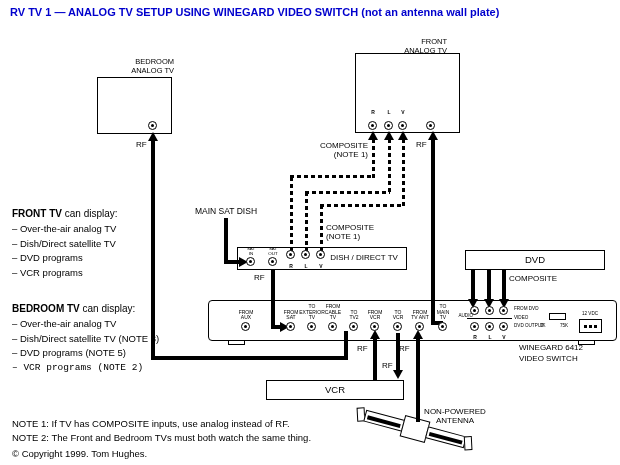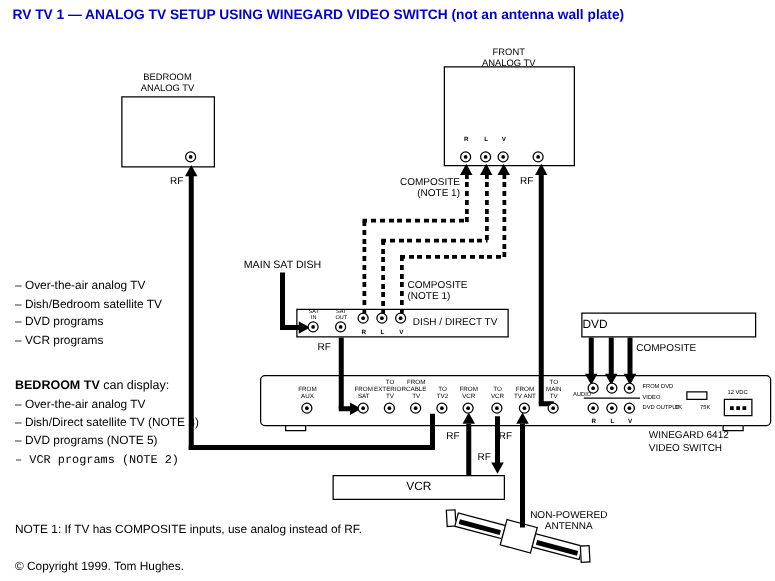--- a/index.html
+++ b/index.html
@@ -3,21 +3,21 @@
 <meta charset="utf-8">
 <style>
   html,body{margin:0;padding:0;background:#fff;}
   #canvas{position:relative;width:620px;height:465px;background:#fff;
     font-family:"Liberation Sans","DejaVu Sans",sans-serif;color:#000;overflow:hidden;}
   .abs{position:absolute;}
   .title{font-size:11px;font-weight:bold;white-space:nowrap;}
   .box{position:absolute;border:1px solid #000;background:#fff;box-sizing:border-box;}
   .switchbox{border:1.5px solid #000;border-radius:4px;}
   .lbl{position:absolute;font-size:8px;white-space:nowrap;line-height:1.15;}
-  .lbl2{position:absolute;font-size:7.5px;text-align:center;line-height:1.2;}
+  .lbl2{position:absolute;font-size:7.5px;text-align:right;line-height:1.2;}
   .tiny{font-size:5px;line-height:1.12;text-align:center;}
   .listitem{position:absolute;font-size:9.5px;white-space:nowrap;}
   .note{position:absolute;font-size:9.5px;white-space:nowrap;}
   .line{position:absolute;background:#000;}
   .dashv{position:absolute;width:3px;background:repeating-linear-gradient(#000 0 4px,transparent 4px 7px);}
   .dashh{position:absolute;height:3px;background:repeating-linear-gradient(90deg,#000 0 4px,transparent 4px 7px);}
   .arr-up{position:absolute;width:0;height:0;border-left:5px solid transparent;border-right:5px solid transparent;border-bottom:9px solid #000;}
   .arr-down{position:absolute;width:0;height:0;border-left:5px solid transparent;border-right:5px solid transparent;border-top:9px solid #000;}
   .arr-right{position:absolute;width:0;height:0;border-top:5px solid transparent;border-bottom:5px solid transparent;border-left:9px solid #000;}
   .conn{position:absolute;width:9px;height:9px;border:1px solid #000;border-radius:50%;background:#fff;
@@ -58,21 +58,21 @@
     <div>(NOTE 1)</div>
   </div>
 
   <div class="lbl" style="left:195px;top:207px;font-size:8.5px;">MAIN SAT DISH</div>
 
   <div class="box" style="left:237px;top:247px;width:170px;height:23px;"></div>
   <div class="lbl" style="left:323px;top:253px;width:82px;text-align:center;">DISH / DIRECT TV</div>
   <div class="lbl" style="left:254px;top:273px;">RF</div>
 
   <div class="box" style="left:465px;top:250px;width:140px;height:20px;">
-    <div style="font-size:9.5px;line-height:18px;">DVD</div>
+    <div style="text-align:center;font-size:9.5px;line-height:18px;">DVD</div>
   </div>
   <div class="lbl" style="left:509px;top:274px;">COMPOSITE</div>
 
   <div class="box switchbox" style="left:208px;top:300px;width:409px;height:41px;"></div>
   <div class="box" style="left:228px;top:340px;width:17px;height:5px;"></div>
   <div class="box" style="left:578px;top:340px;width:17px;height:5px;"></div>
 
   <div class="abs tiny" style="left:449px;top:313px;width:24px;text-align:right;font-size:4.6px;">AUDIO</div>
   <div class="line" style="left:467px;top:318px;width:45px;height:1px;"></div>
   <div class="abs tiny" style="left:514px;top:306px;text-align:left;font-size:4.6px;">FROM DVD</div>
@@ -109,25 +109,29 @@
         <div class="armbar"></div>
       </div>
       <div class="box" style="left:110px;top:4px;width:8px;height:14px;transform:rotate(-18deg);"></div>
     </div>
   </div>
   <div class="lbl" style="left:424px;top:407px;width:62px;text-align:center;">
     <div>NON-POWERED</div>
     <div>ANTENNA</div>
   </div>
 
+  <div class="listitem" style="left:12px;top:208px;font-size:10px;">
+    <span style="font-weight:bold;">FRONT TV</span><span> can display:</span>
+  </div>
   <div class="listitem" style="left:12px;top:303px;font-size:10px;">
     <span style="font-weight:bold;">BEDROOM TV</span><span> can display:</span>
   </div>
 
   <div class="note" style="left:12px;top:418px;">NOTE 1: If TV has COMPOSITE inputs, use analog instead of RF.</div>
+  <div class="note" style="left:12px;top:432px;">NOTE 2: The Front and Bedroom TVs must both watch the same thing.</div>
   <div class="note" style="left:12px;top:448px;">© Copyright 1999. Tom Hughes.</div>
 
 <div class="line" style="left: 151px; top: 139px; width: 4px; height: 221px;"></div>
     <div class="line" style="left: 151px; top: 356px; width: 197px; height: 4px;"></div>
     <div class="line" style="left: 344px; top: 331px; width: 4px; height: 29px;"></div>
     <div class="line" style="left: 431px; top: 139px; width: 4px; height: 184px;"></div>
     <div class="line" style="left: 431px; top: 321px; width: 12px; height: 4px;"></div>
     <div class="line" style="left: 224px; top: 218px; width: 4px; height: 46px;"></div>
     <div class="line" style="left: 224px; top: 260px; width: 18px; height: 4px;"></div>
     <div class="line" style="left: 271px; top: 270px; width: 4px; height: 57px;"></div>
@@ -285,20 +289,20 @@
     <div class="jack" style="left: 498px; top: 334px;">V</div>
     <div class="portlbl" style="left: 241px; top: 248px; width: 20px; height: 9px; font-size: 4.4px;">
       <div>SAT</div>
       <div>IN</div>
     </div>
     <div class="portlbl" style="left: 263px; top: 248px; width: 20px; height: 9px; font-size: 4.4px;">
       <div>SAT</div>
       <div>OUT</div>
     </div>
     <div class="listitem" style="left: 12px; top: 223px;">– Over-the-air analog TV</div>
-    <div class="listitem" style="left: 12px; top: 237.5px;">– Dish/Bedroom satellite TV</div>
+    <div class="listitem" style="left: 12px; top: 237.5px;">– Dish/Direct satellite TV</div>
     <div class="listitem" style="left: 12px; top: 252px;">– DVD programs</div>
     <div class="listitem" style="left: 12px; top: 266.5px;">– VCR programs</div>
     <div class="listitem" style="left: 12px; top: 318px;">– Over-the-air analog TV</div>
     <div class="listitem" style="left: 12px; top: 332.6px;">– Dish/Direct satellite TV (NOTE 3)</div>
     <div class="listitem" style="left: 12px; top: 347.2px;">– DVD programs (NOTE 5)</div>
     <div class="listitem" style="left: 12px; top: 361.8px; font-family: Liberation Mono, monospace;">– VCR programs (NOTE 2)</div>
   </div>
 
 </body></html>

